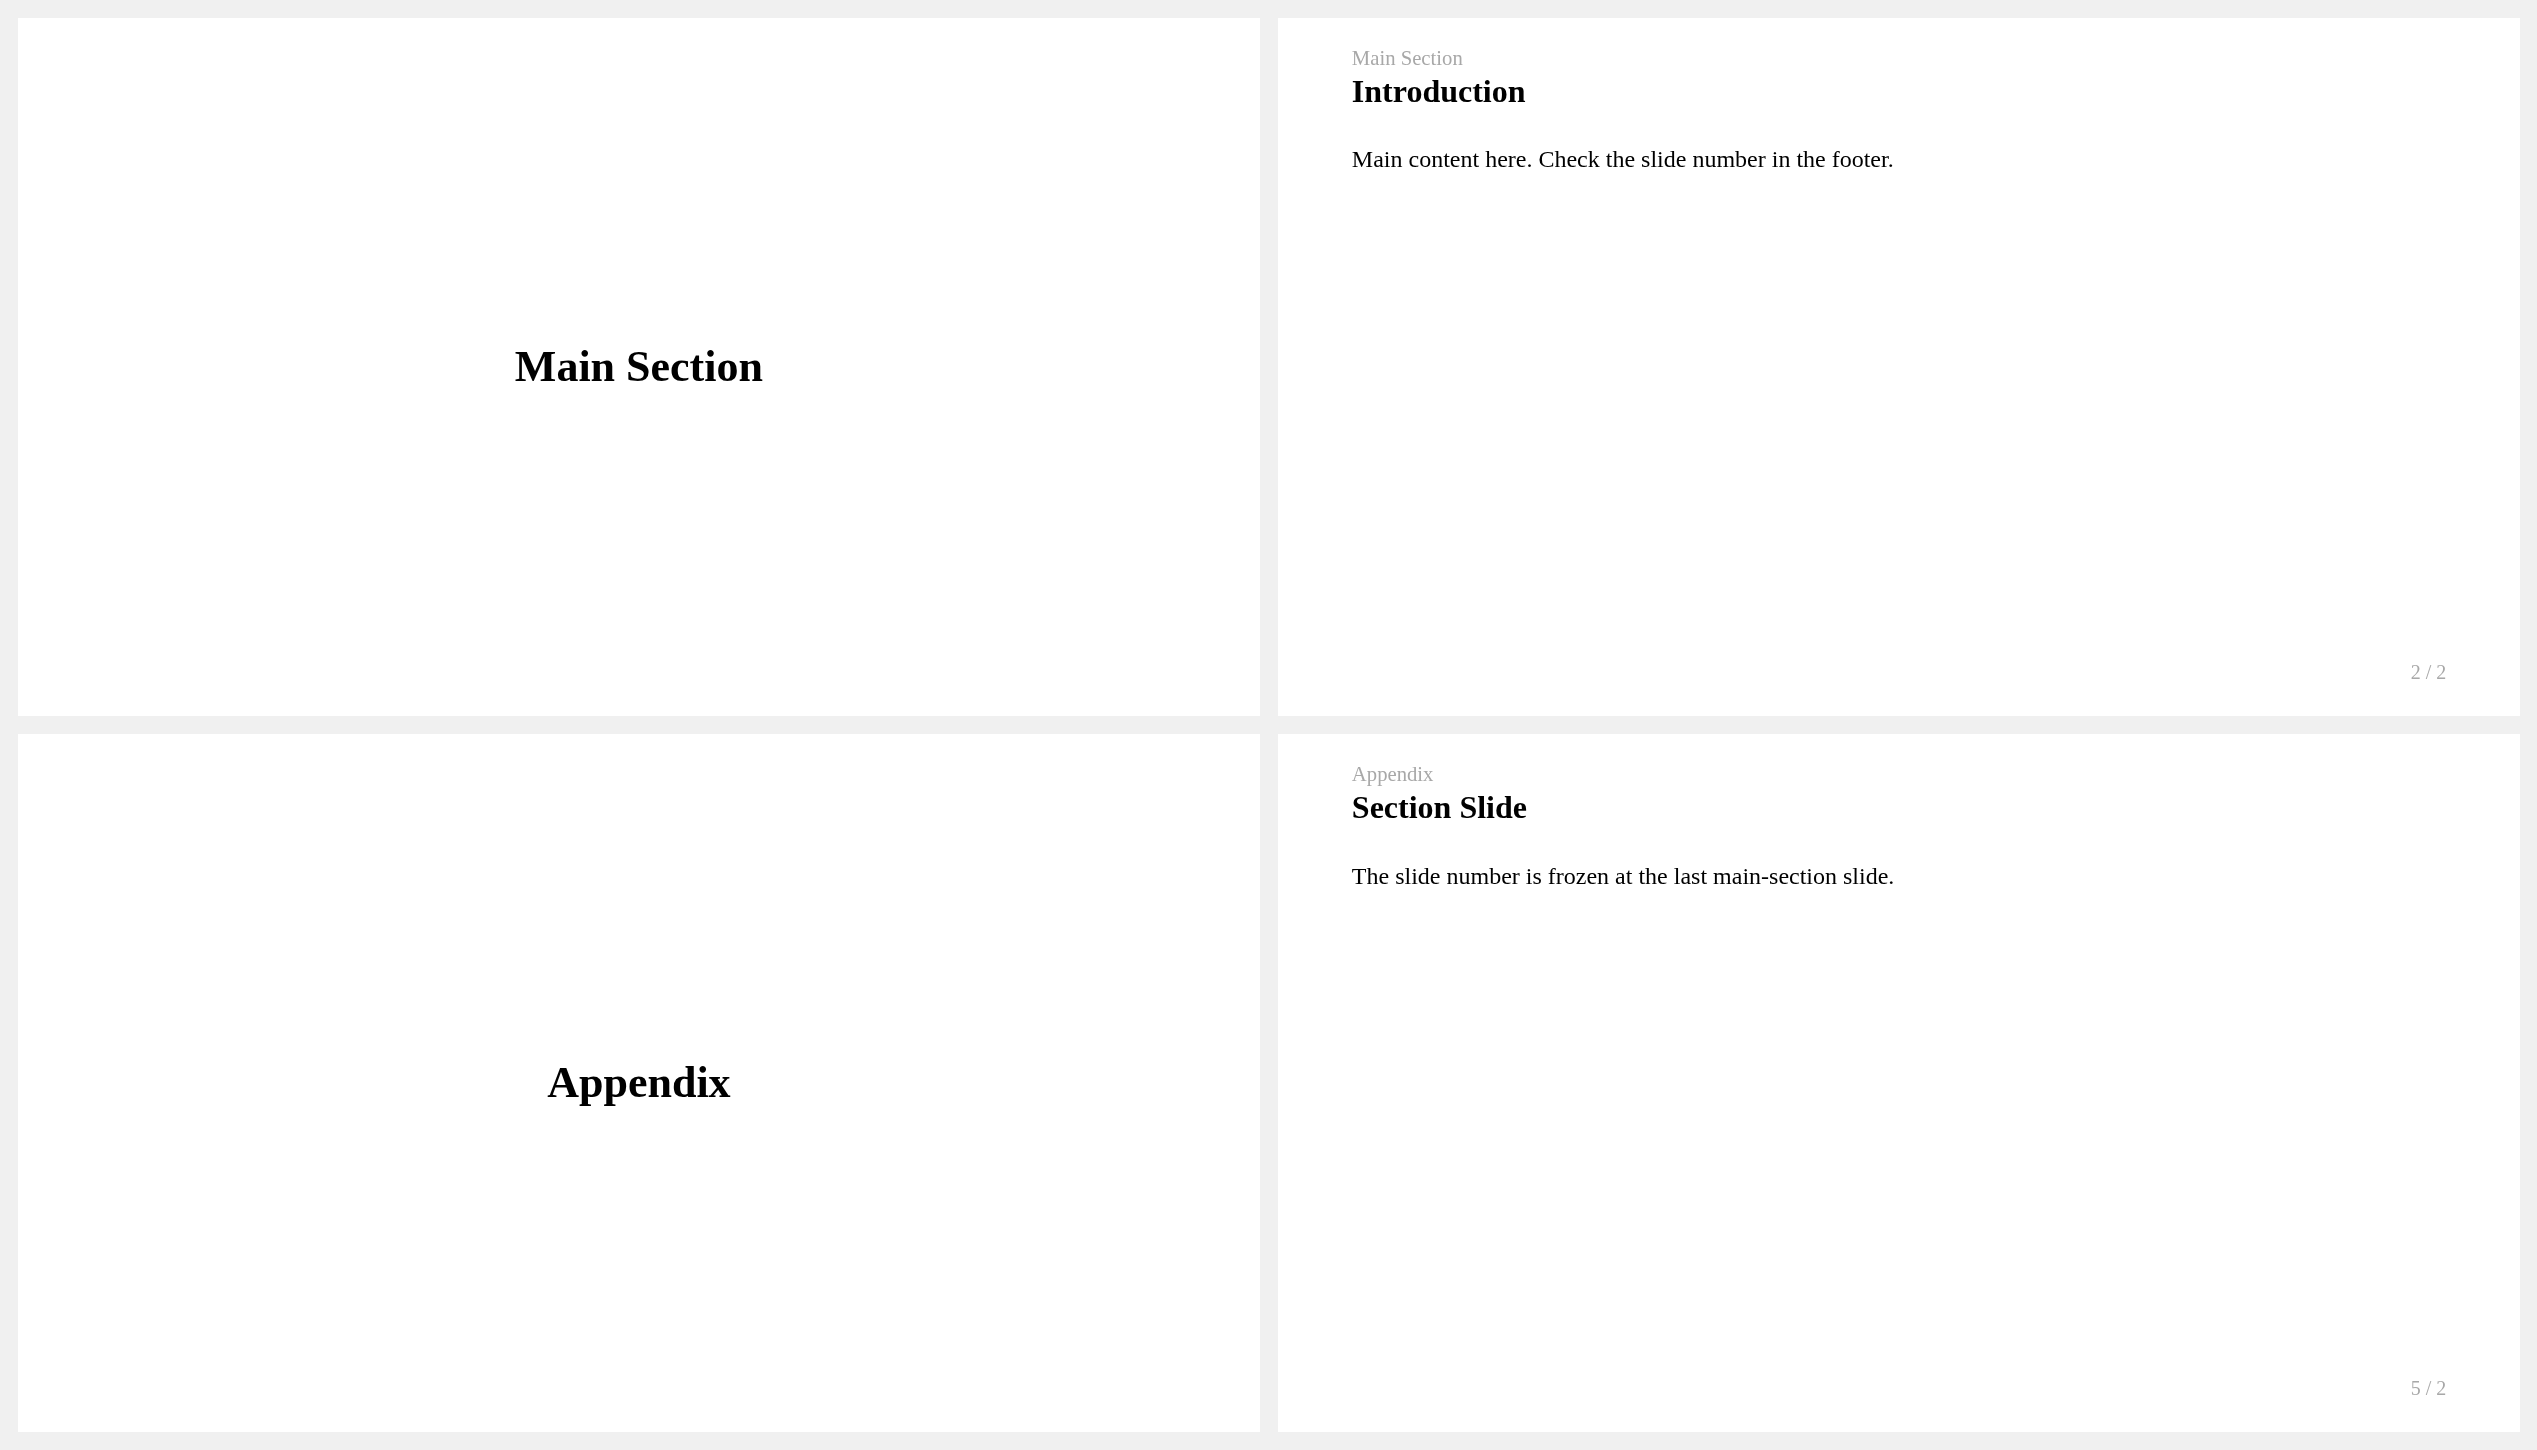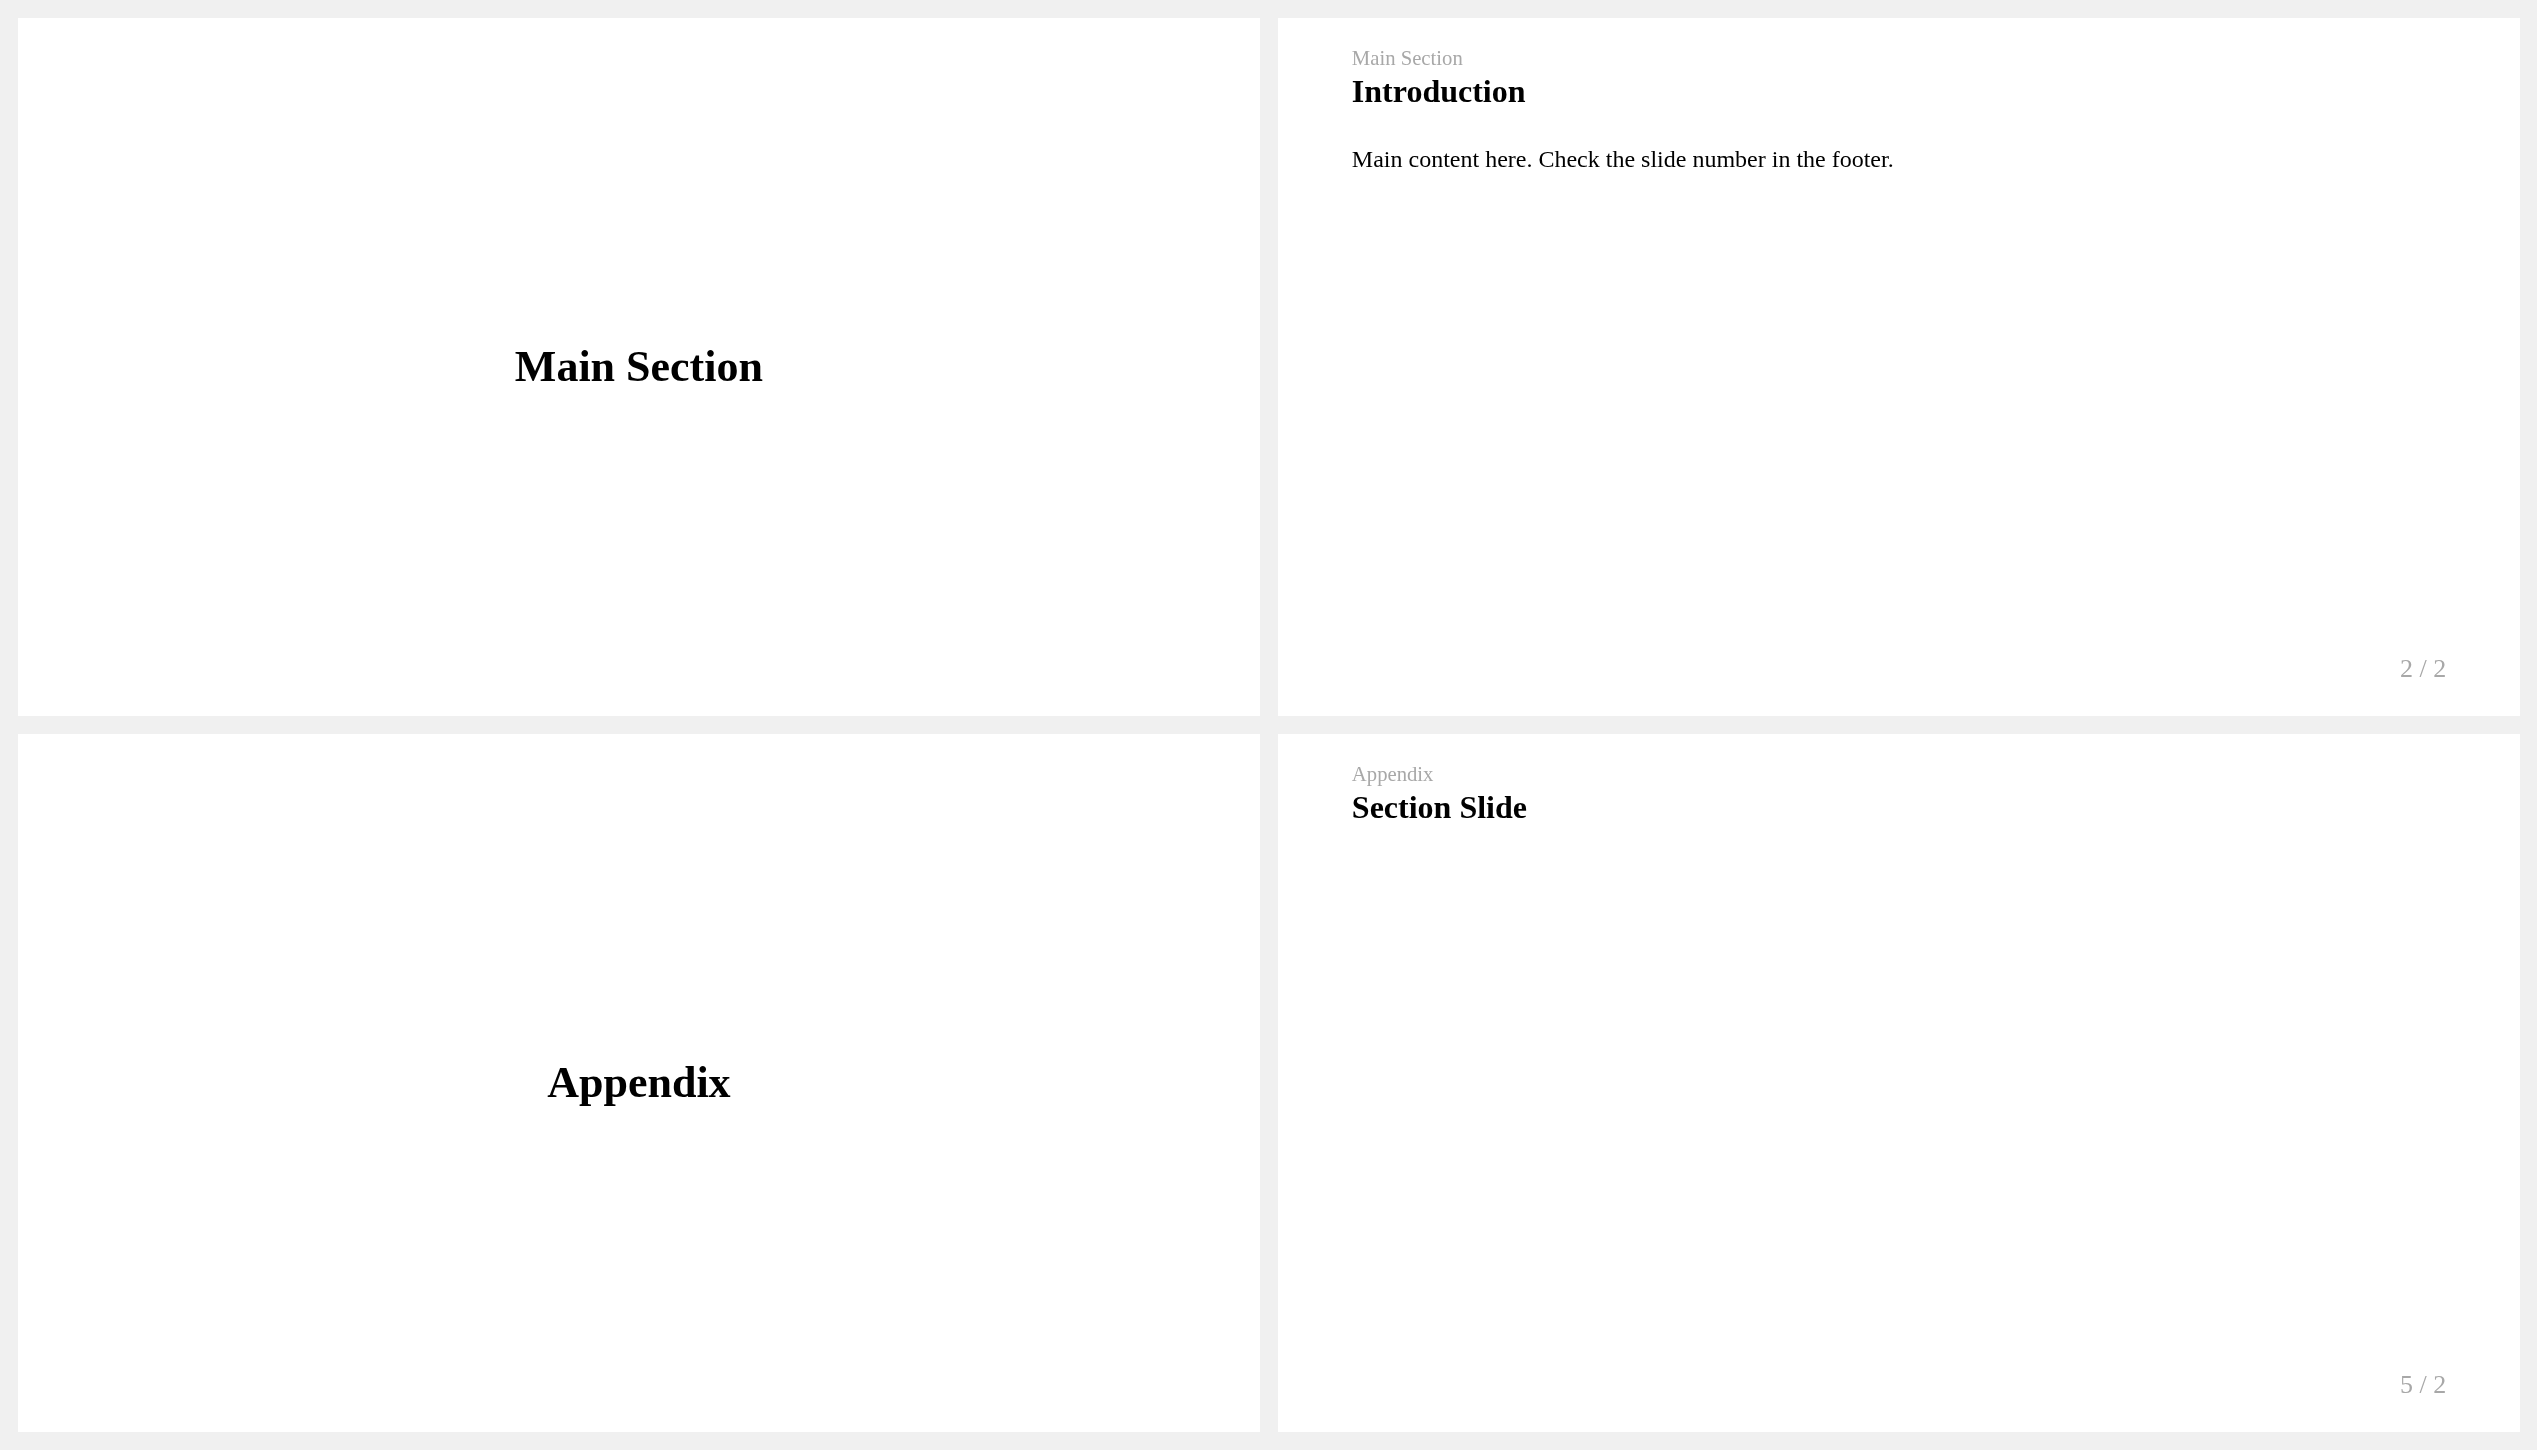--- a/index.html
+++ b/index.html
@@ -56,21 +56,21 @@
   }
   .body-text {
     font-size: 24px;
     line-height: 1.4;
     margin: 33px 0 0 0;
   }
   .page-number {
     position: absolute;
     right: 74px;
     bottom: 33px;
-    font-size: 26px;
+    font-size: 20px;
     line-height: 1.1;
     color: #a8a8a8;
   }
 </style>
 </head>
 <body>
 
 <div class="deck">
 
   <div class="slide section">
@@ -84,17 +84,18 @@
     <div class="page-number">2 / 2</div>
   </div>
 
   <div class="slide section">
     <div class="section-title">Appendix</div>
   </div>
 
   <div class="slide content">
     <div class="kicker">Appendix</div>
     <h1 class="heading">Section Slide</h1>
+    <p class="body-text">The slide number is frozen at the last main-section slide.</p>
     <div class="page-number">5 / 2</div>
   </div>
 
 </div>
 
 
 </body></html>

